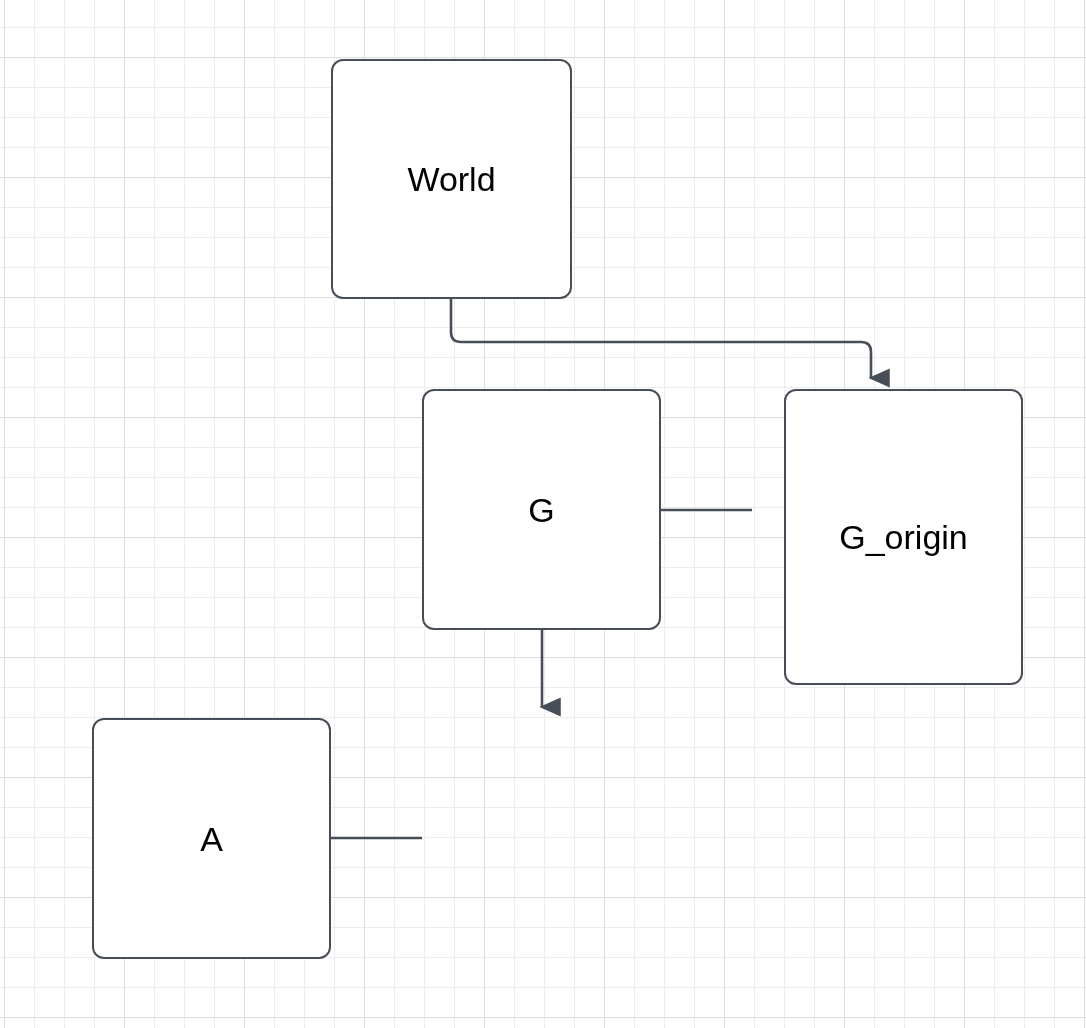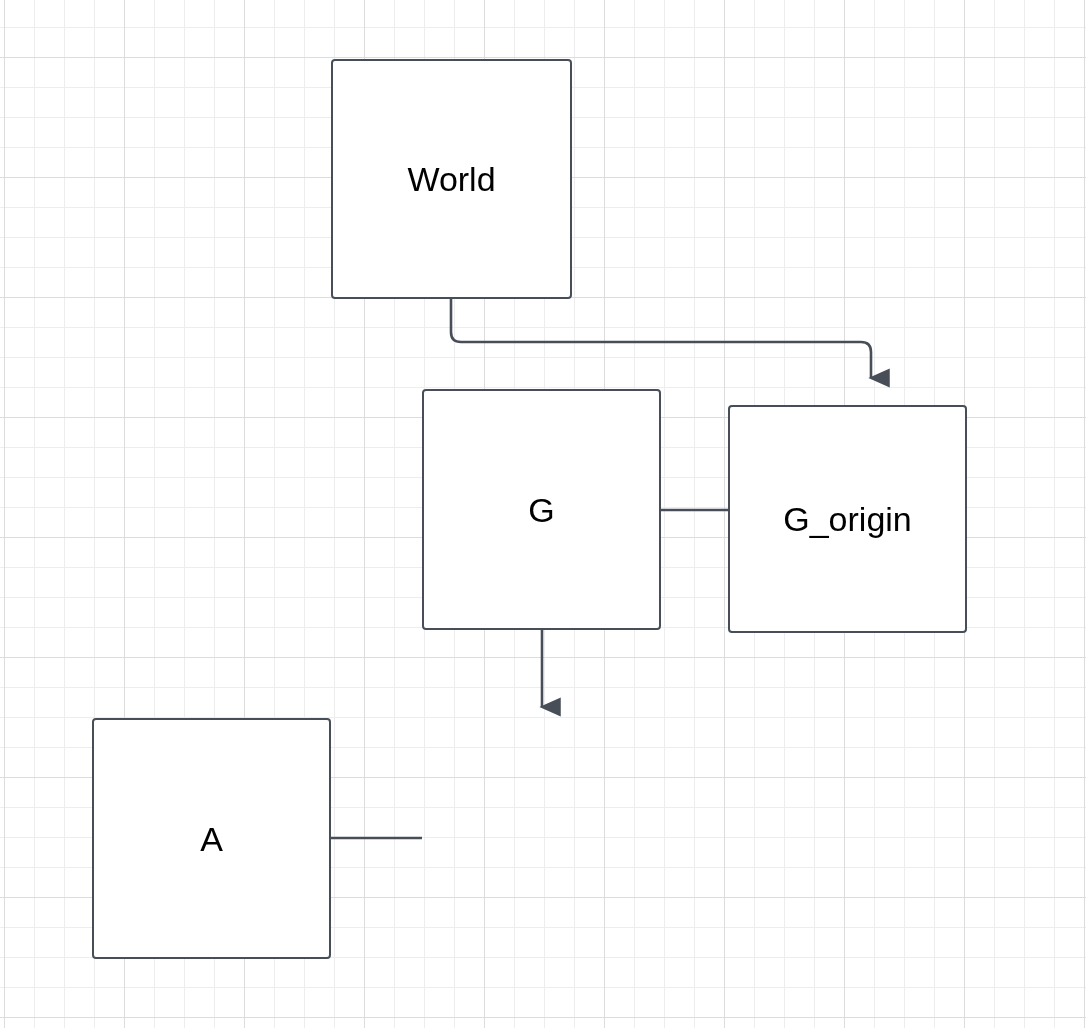--- a/index.html
+++ b/index.html
@@ -28,21 +28,21 @@
       4px 57px,
       4px 57px,
       4px 57px;
     font-family: "Liberation Sans", "DejaVu Sans", sans-serif;
   }
   .node {
     position: absolute;
     box-sizing: border-box;
     background: #ffffff;
     border: 2px solid #474e57;
-    border-radius: 4px;
+    border-radius: 12px;
     display: flex;
     align-items: center;
     justify-content: center;
     z-index: 3;
   }
   .node-label {
     font-size: 34px;
     line-height: 1;
     color: #000000;
     font-family: "Liberation Sans", "DejaVu Sans", sans-serif;
@@ -80,21 +80,21 @@
   </svg>
 
   <div class="node" style="left:331px; top:59px; width:241px; height:240px;">
     <span class="node-label">World</span>
   </div>
 
   <div class="node" style="left:422px; top:389px; width:239px; height:241px;">
     <span class="node-label">G</span>
   </div>
 
-  <div class="node" style="left:728px; top:389px; width:239px; height:228px;margin-top:16px;">
+  <div class="node" style="left:784px; top:389px; width:239px; height:296px;">
     <span class="node-label">G_origin</span>
   </div>
 
   <div class="node" style="left:92px; top:718px; width:239px; height:241px;">
     <span class="node-label">A</span>
   </div>
 
 
 </div>
 

